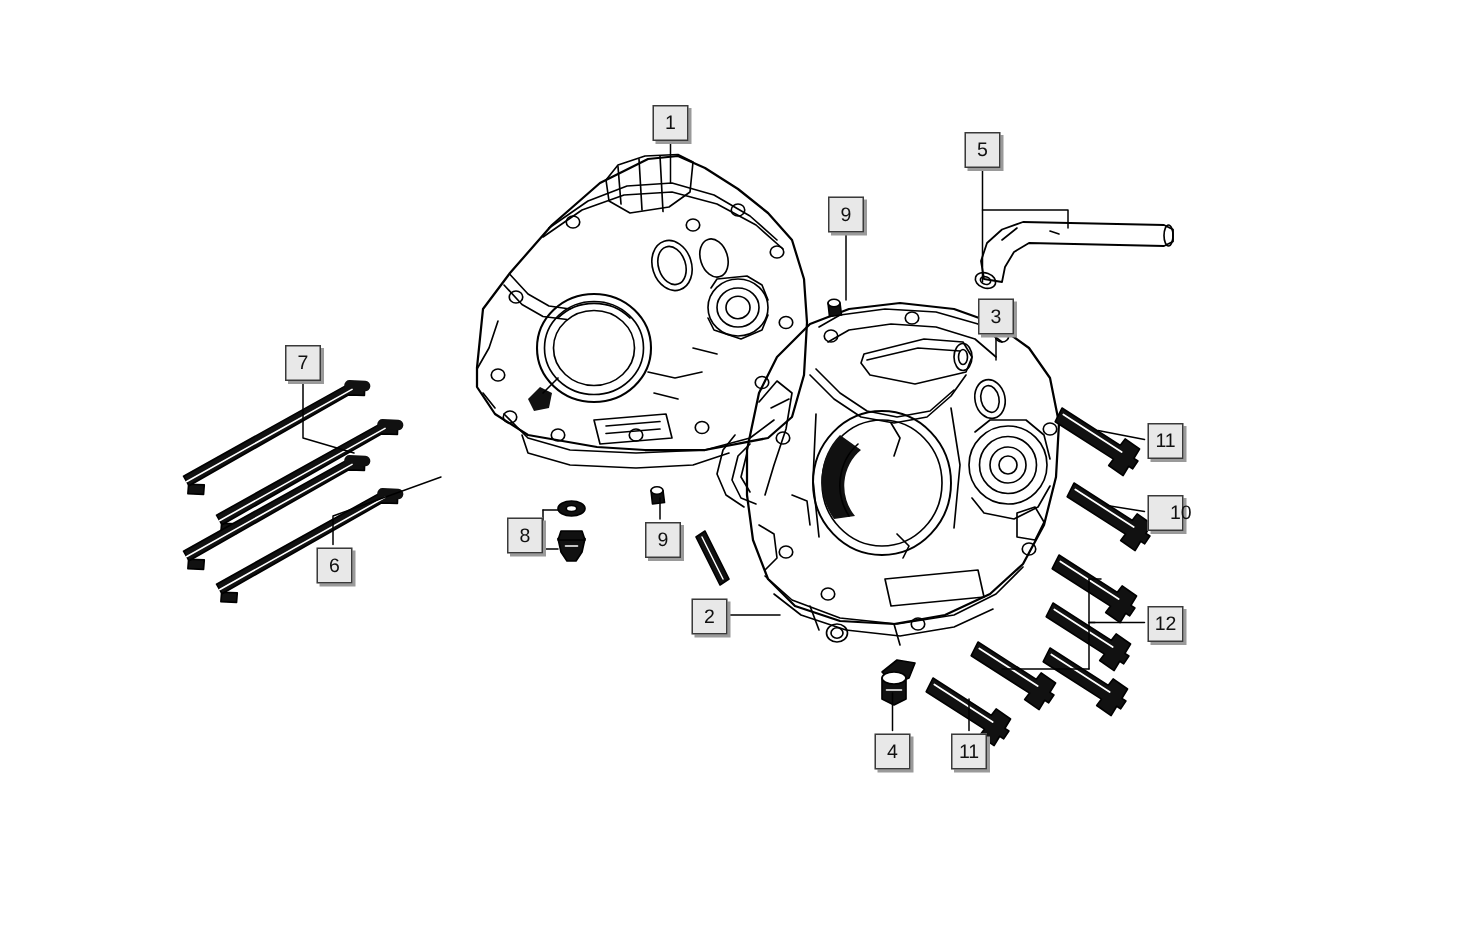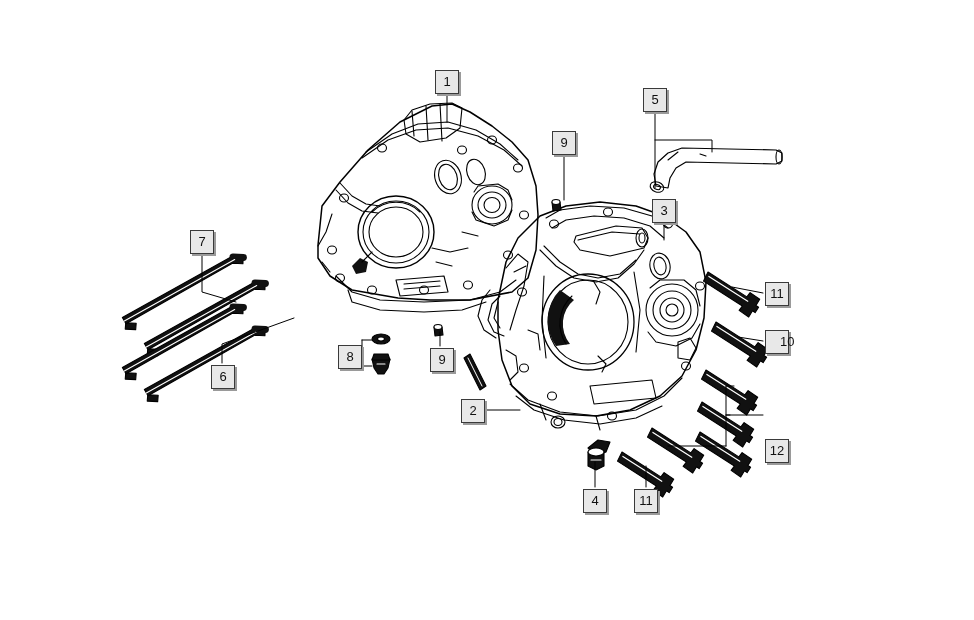--- a/index.html
+++ b/index.html
@@ -315,15 +315,15 @@
   <div class="callout" style="left:583px; top:489px;">4</div>
   <div class="callout" style="left:643px; top:88px;">5</div>
   <div class="callout" style="left:211px; top:365px;">6</div>
   <div class="callout" style="left:190px; top:230px;">7</div>
   <div class="callout" style="left:338px; top:345px;">8</div>
   <div class="callout" style="left:552px; top:131px;">9</div>
   <div class="callout" style="left:430px; top:348px;">9</div>
   <div class="callout" style="left:765px; top:330px;padding-left:14px;">10</div>
   <div class="callout" style="left:765px; top:282px;">11</div>
   <div class="callout" style="left:634px; top:489px;">11</div>
-  <div class="callout" style="left:765px; top:404px;margin-top:35px;">12</div>
+  <div class="callout" style="left:765px; top:404px;">12</div>
 
 </div>
 
 </body></html>

